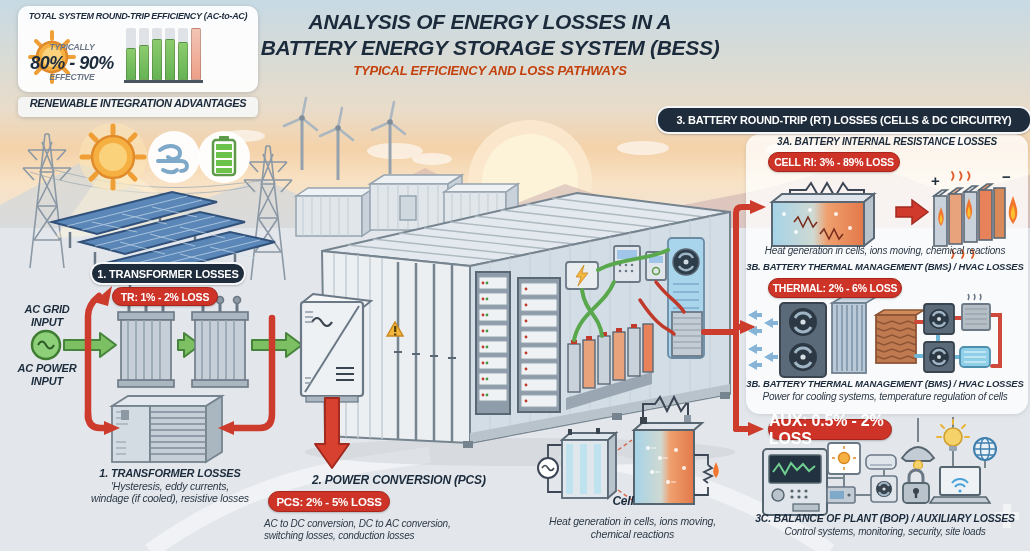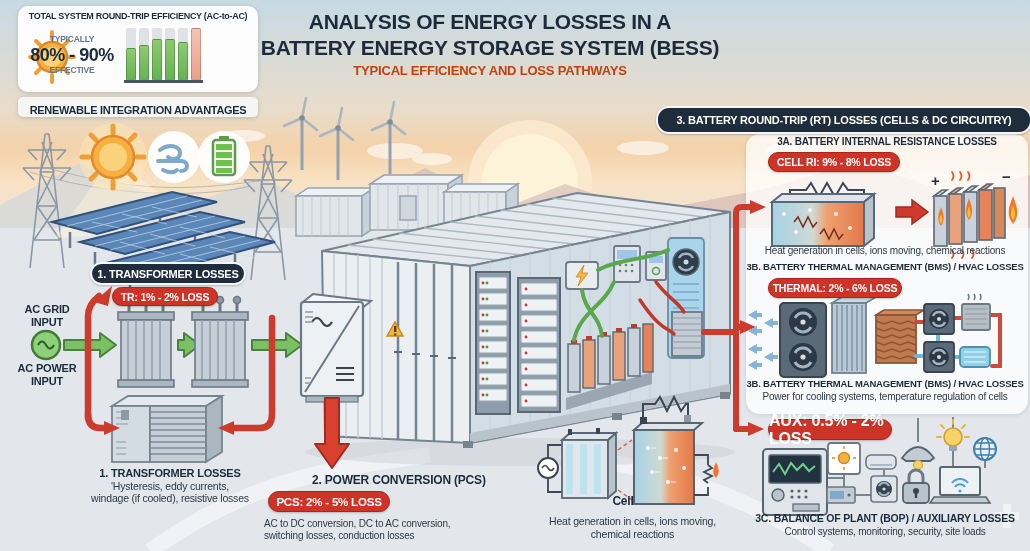--- a/index.html
+++ b/index.html
@@ -1,18 +1,18 @@
 <!DOCTYPE html>
 <html><head>
 <meta charset="utf-8">
 <style>
   html,body{margin:0;padding:0;}
   #stage{position:relative;width:1030px;height:551px;overflow:hidden;background:#e4e8ec;font-family:"Liberation Sans",sans-serif;}
   #stage svg{position:absolute;left:0;top:0;}
-  .t{position:absolute;color:#2d3947;line-height:1.15;letter-spacing:-0.2px;}
+  .t{position:absolute;color:#2d3947;line-height:1.15;letter-spacing:-0.2px;font-style:italic;}
   .b{font-weight:bold;color:#1c2b3c;}
   .c{text-align:center;}
   .pre{white-space:pre-line;}
   .pill{position:absolute;border-radius:14px;display:flex;align-items:center;justify-content:center;
         font-weight:bold;letter-spacing:-0.2px;box-shadow:0 1px 2px rgba(0,0,0,.22);}
   .pill.red{background:#cd3327;color:#fff;border:1.5px solid #a7251b;}
   .pill.dark{background:#1e2c3c;color:#fff;border:2px solid #f4f6f7;}
   .card{position:absolute;background:rgba(255,255,255,.78);border-radius:14px;box-shadow:0 1px 4px rgba(90,104,117,.18);}
   .whitebox{position:absolute;background:rgba(255,255,255,.92);border-radius:10px;box-shadow:0 1px 4px rgba(90,104,117,.3);}
   .eff-bars{display:flex;align-items:flex-end;gap:3px;height:52px;border-bottom:3px solid #4a5562;padding:0 2px;}
@@ -400,21 +400,21 @@
   <rect x="306" y="396" width="52" height="6" fill="#aab6c0" stroke="#6b7886" stroke-width="1.2"></rect>
 </g>
 
 <g>
   <polygon points="325,398 339,398 339,444 349,444 332,468 315,444 325,444" fill="#d8402f" stroke="#a32a1f" stroke-width="2" stroke-linejoin="round"></polygon>
 </g>
 </svg>
 
 <div class="whitebox" style="left:18px;top:6px;width:240px;height:86px;">
   <div class="t b c" style="position:relative;left:0;top:5px;width:240px;font-size:9px;letter-spacing:-0.3px;">TOTAL SYSTEM ROUND-TRIP EFFICIENCY (AC-to-AC)</div>
-  <div style="position:absolute;left:8px;top:22px;display:flex;align-items:center;gap:6px;">
+  <div style="position:absolute;left:8px;top:22px;display:flex;align-items:flex-end;gap:6px;">
     <svg width="52" height="58" viewBox="0 0 52 58">
       <g stroke="#ef9f35" stroke-width="4" stroke-linecap="round">
         <path d="M26,4 V11 M26,47 V54 M4,29 H11 M41,29 H48 M10,13 L15,18 M37,40 L42,45 M10,45 L15,40 M37,18 L42,13"></path>
       </g>
       <circle cx="26" cy="29" r="15" fill="#f6b042" stroke="#e08a2a" stroke-width="2.5"></circle>
       <circle cx="26" cy="29" r="10" fill="#fbd27c"></circle>
     </svg>
     <div style="width:92px;text-align:center;">
       <div class="t c" style="position:relative;width:92px;font-size:8.5px;color:#6a7684;font-weight:bold;">TYPICALLY</div>
       <div class="t b c" style="position:relative;width:92px;font-size:18px;letter-spacing:-0.5px;">80% - 90%</div>
@@ -436,21 +436,21 @@
           <div class="eff-track">
             <div class="eff-fill" style="height: 74%; background: linear-gradient(rgb(140, 203, 110), rgb(102, 179, 84));"></div>
           </div>
           <div class="eff-track">
             <div class="eff-fill" style="height: 100%; background: linear-gradient(rgb(243, 196, 180), rgb(237, 160, 136));"></div>
           </div>
         </div>
   </div>
 </div>
 
-<div class="whitebox" style="left:18px;top:97px;width:240px;height:20px;background:rgba(247,249,250,.85);border-radius:5px;display:flex;align-items:flex-end;justify-content:center;">
+<div class="whitebox" style="left:18px;top:97px;width:240px;height:20px;background:rgba(247,249,250,.85);border-radius:5px;display:flex;align-items:flex-start;justify-content:center;">
   <span class="t b" style="position:relative;font-size:11px;letter-spacing:-0.3px;">RENEWABLE INTEGRATION ADVANTAGES</span>
 </div>
 
 <div class="card" style="left:746px;top:134px;width:282px;height:280px;"></div>
 
 <svg width="1030" height="551" viewBox="0 0 1030 551">
 
 <g fill="none" stroke="#cd3b2c" stroke-width="6" stroke-linecap="round" stroke-linejoin="round">
   <path d="M704,332 H736"></path>
   <path d="M736,429 V213 Q736,207 742,207 H750"></path>
@@ -750,21 +750,21 @@
 <div class="t c" style="left:70px;top:480px;width:200px;font-size:10.5px;">'Hysteresis, eddy currents,</div>
 
 <div class="t b" style="left:268px;top:474px;width:200px;font-size:12px;margin-left:44px;">2. POWER CONVERSION (PCS)</div>
 <div class="pill red" style="left:268px;top:491px;width:120px;height:19px;font-size:11.5px;">PCS: 2% - 5% LOSS</div>
 <div class="t" style="left:264px;top:530px;width:230px;font-size:10px;">switching losses, conduction losses</div>
 <div class="t" style="left:264px;top:518px;width:230px;font-size:10px;">AC to DC conversion, DC to AC conversion,</div>
 
 <div class="pill dark" style="left:656px;top:106px;width:372px;height:24px;font-size:11px;border-radius:13px;">3. BATTERY ROUND-TRIP (RT) LOSSES (CELLS &amp; DC CIRCUITRY)</div>
 
 <div class="t b c" style="left:746px;top:136px;width:282px;font-size:10px;">3A. BATTERY INTERNAL RESISTANCE LOSSES</div>
-<div class="pill red" style="left:768px;top:152px;width:130px;height:18px;font-size:10.5px;">CELL RI: 9% - 8% LOSS</div>
+<div class="pill red" style="left:768px;top:152px;width:130px;height:18px;font-size:10.5px;">CELL RI: 3% - 89% LOSS</div>
 <div class="t c" style="left:740px;top:245px;width:290px;font-size:10px;">Heat generation in cells, ions moving, chemical reactions</div>
 
 <div class="t b c" style="left:740px;top:262px;width:290px;font-size:9.5px;">3B. BATTERY THERMAL MANAGEMENT (BMS) / HVAC LOSSES</div>
 <div class="pill red" style="left:768px;top:278px;width:132px;height:18px;font-size:10.5px;">THERMAL: 2% - 6% LOSS</div>
 <div class="t b c" style="left:740px;top:379px;width:290px;font-size:9.5px;">3B. BATTERY THERMAL MANAGEMENT (BMS) / HVAC LOSSES</div>
 <div class="t c" style="left:740px;top:391px;width:290px;font-size:10px;">Power for cooling systems, temperature regulation of cells</div>
 
 <div class="pill red" style="left:768px;top:419px;width:122px;height:19px;font-size:16px;">AUX: 0.5% - 2% LOSS</div>
 <div class="t b c" style="left:735px;top:512px;width:300px;font-size:10.5px;">3C. BALANCE OF PLANT (BOP) / AUXILIARY LOSSES</div>
 <div class="t c" style="left:735px;top:526px;width:300px;font-size:10px;">Control systems, monitoring, security, site loads</div>

